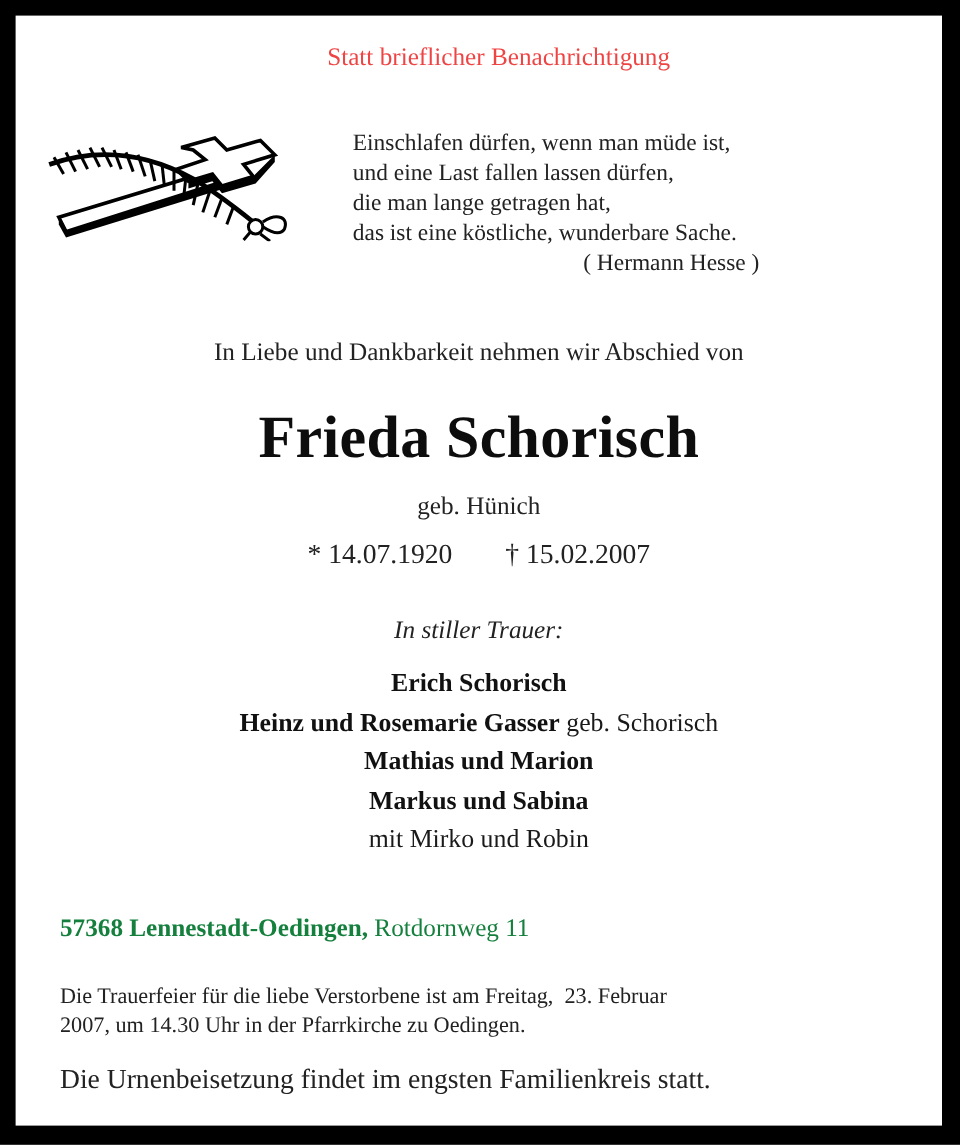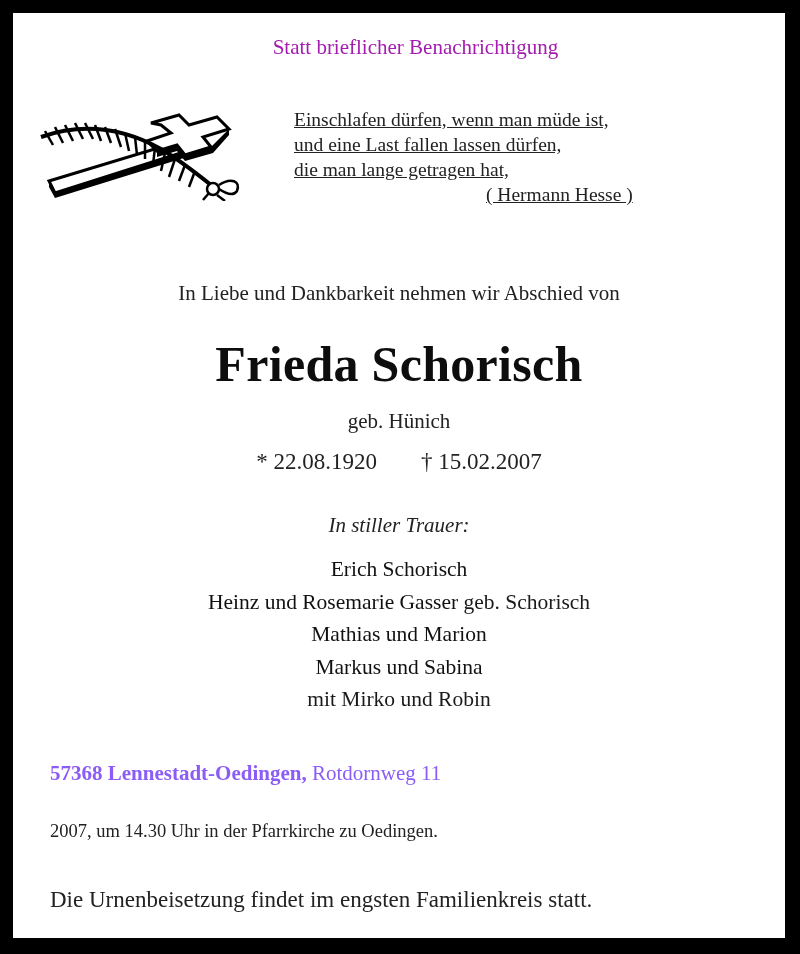--- a/index.html
+++ b/index.html
@@ -1,33 +1,33 @@
 <!DOCTYPE html>
 <html><head>
 <meta charset="utf-8">
 <style>
   html, body { margin:0; padding:0; }
   body { width:800px; height:954px; background:#000; position:relative; overflow:hidden;
          font-family:"Liberation Serif","DejaVu Serif",serif; color:#1a1a1a; }
   .page { position:absolute; left:13px; top:13px; width:772px; height:925px; background:#fff; }
   .abs { position:absolute; white-space:nowrap; }
   .center { left:0; right:0; text-align:center; }
-  .header { top:22px; font-size:21px; color:#a21caf;padding-left:33px; }
+  .header { top:22px; font-size:21px; color:#ef4444;padding-left:33px; }
   .emblem { left:18px; top:88px; width:230px; height:100px; }
-  .quote { left:281px; top:94px; font-size:19.5px; line-height:25px; color:#222;text-decoration:underline; }
+  .quote { left:281px; top:94px; font-size:19.5px; line-height:25px; color:#222; }
   .quote .author { padding-left:192px; }
   .intro { top:268px; font-size:21px; color:#222; }
   .name { top:322px; font-size:50px; font-weight:bold; color:#0d0d0d; letter-spacing:0.3px; }
   .maiden { top:396px; font-size:21px; color:#222; }
   .dates { top:436px; font-size:23px; color:#222; }
   .dates .gap { display:inline-block; width:44px; }
   .mourners-title { top:500px; font-size:21px; color:#222;font-style:italic; }
   .mourners { top:540px; font-size:21.5px; line-height:32.5px; color:#1a1a1a; }
-  .mourners b { font-weight:normal; color:#111; }
-  .address { left:37px; top:748px; font-size:21px; color:#8b5cf6; }
+  .mourners b { font-weight:bold; color:#111; }
+  .address { left:37px; top:748px; font-size:21px; color:#15803d; }
   .address b { font-weight:bold; }
   .notice { left:37px; top:806px; font-size:18.5px; line-height:24px; color:#222; }
   .burial { left:37px; top:874px; font-size:23px; color:#222; }
 </style>
 </head>
 <body>
 
 <div class="page">
 
   <div class="abs center header">Statt brieflicher Benachrichtigung</div>
@@ -65,46 +65,48 @@
       <circle cx="182" cy="88" r="6" fill="#fff" stroke="#000" stroke-width="2.5"></circle>
       <path d="M188,84 C200,76 210,80 206,90 C202,96 194,92 188,88" fill="none" stroke="#000" stroke-width="2.5"></path>
       <path d="M178,92 L172,99 M186,94 L194,100" stroke="#000" stroke-width="2.5"></path>
     </svg>
   </div>
 
   <div class="abs quote">
     <div>Einschlafen dürfen, wenn man müde ist,</div>
     <div>und eine Last fallen lassen dürfen,</div>
     <div>die man lange getragen hat,</div>
+    <div>das ist eine köstliche, wunderbare Sache.</div>
     <div class="author">( Hermann Hesse )</div>
   </div>
 
   <div class="abs center intro">In Liebe und Dankbarkeit nehmen wir Abschied von</div>
 
   <div class="abs center name">Frieda Schorisch</div>
 
   <div class="abs center maiden">geb. Hünich</div>
 
   <div class="abs center dates">
-    <span>* 22.08.1920</span><span class="gap"></span><span>† 15.02.2007</span>
+    <span>* 14.07.1920</span><span class="gap"></span><span>† 15.02.2007</span>
   </div>
 
   <div class="abs center mourners-title">In stiller Trauer:</div>
 
   <div class="abs center mourners">
     <div><b>Erich Schorisch</b><span></span></div>
     <div><b>Heinz und Rosemarie Gasser</b><span> geb. Schorisch</span></div>
     <div><b>Mathias und Marion</b><span></span></div>
     <div><b>Markus und Sabina</b><span></span></div>
     <div><b></b><span>mit Mirko und Robin</span></div>
   </div>
 
   <div class="abs address">
     <b>57368 Lennestadt-Oedingen,</b><span> Rotdornweg 11</span>
   </div>
 
   <div class="abs notice">
+    <div style="white-space:pre;">Die Trauerfeier für die liebe Verstorbene ist am Freitag,  23. Februar</div>
     <div>2007, um 14.30 Uhr in der Pfarrkirche zu Oedingen.</div>
   </div>
 
   <div class="abs burial">Die Urnenbeisetzung findet im engsten Familienkreis statt.</div>
 
 </div>
 
 </body></html>

